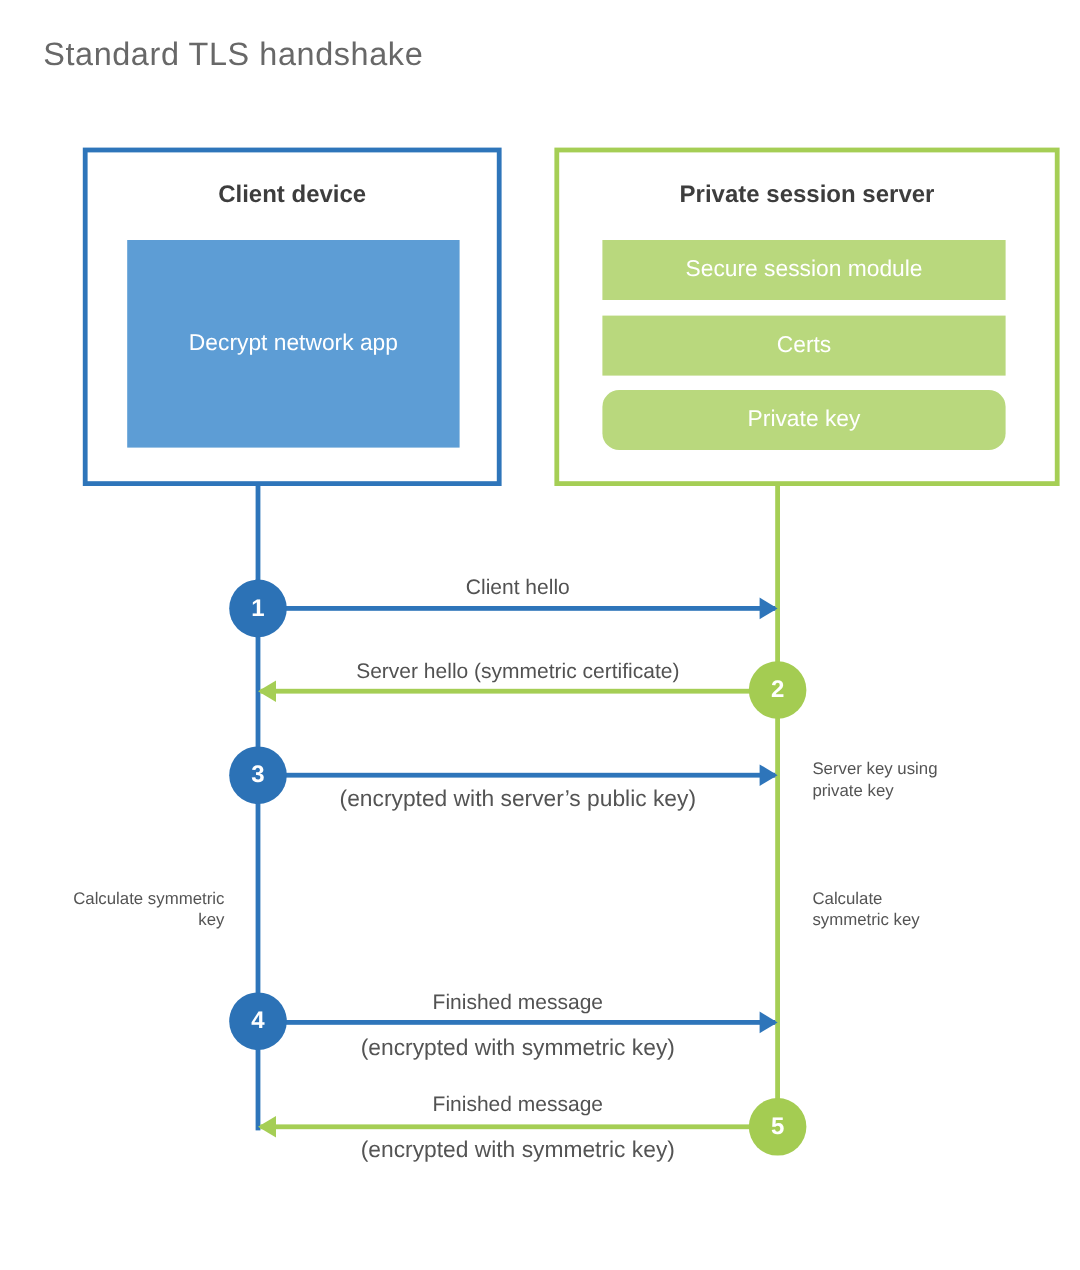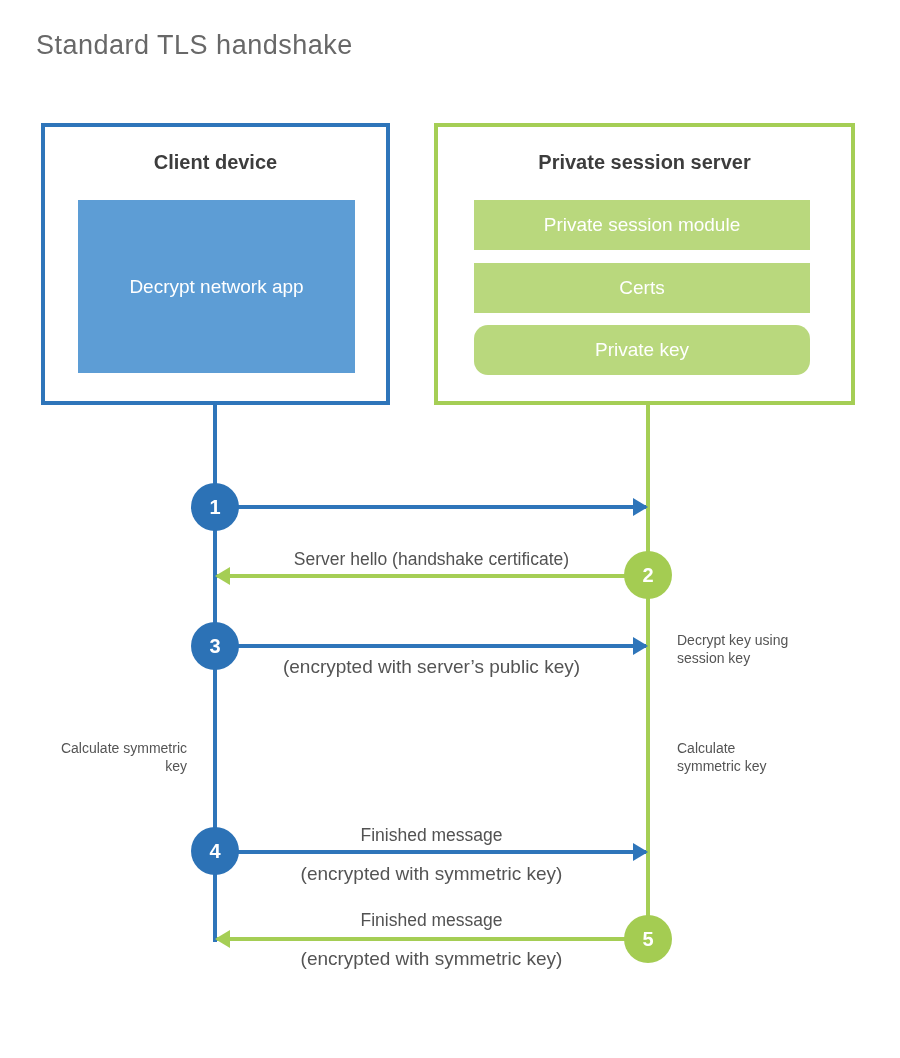--- a/index.html
+++ b/index.html
@@ -9,21 +9,21 @@
     width: 900px; height: 1058px; position: relative; overflow: hidden;
   }
   .canvas { position: absolute; inset: 0; width: 900px; height: 1002px; background:#ffffff; }
 
   .page-title {
     position: absolute; left: 36px; top: 30px;
     font-size: 27px; font-weight: 300; color: #686868; letter-spacing: 0.5px;
   }
 
   
-  .actor-box { position: absolute; top: 123px; height: 282px; background:#ffffff; }
+  .actor-box { position: absolute; top: 123px; height: 282px; background:#ffffff;margin-left:28px; }
   .actor-box.client { left: 41px;  width: 349px; border: 4px solid #2e75ba; }
   .actor-box.server { left: 434px; width: 421px; border: 4px solid #a5ce55; }
   .actor-title {
     position: absolute; left: 0; right: 0; top: 24px; text-align: center;
     font-size: 20px; font-weight: bold; color: #3d3d3d;
   }
   .client-module {
     position: absolute; left: 33px; top: 73px; width: 277px; height: 173px;
     background: #5d9dd5; display: flex; align-items: center; justify-content: center;
     text-align: center; color: #ffffff; font-size: 19px; line-height: 1.45;
@@ -85,53 +85,54 @@
   <div class="actor-box client">
     <div class="actor-title">Client device</div>
     <div class="client-module">
       <span>Decrypt network app</span>
     </div>
   </div>
 
   <div class="actor-box server">
     <div class="actor-title">Private session server</div>
     <div class="server-bar b0">
-      <span>Private session module</span>
+      <span>Secure session module</span>
     </div>
     <div class="server-bar b1">
       <span>Certs</span>
     </div>
     <div class="server-bar b2">
       <span>Private key</span>
     </div>
   </div>
 
   <div class="lifeline blue"></div>
   <div class="lifeline green"></div>
 
+  <div class="msg-label" style="top:479px;">Client hello</div>
   <div class="arrow-line blue" style="top:505px;"></div>
   <div class="arrow-head right" style="left:633px; top:498px;"></div>
   <div class="step-circle blue" style="left:191px; top:483px;">
     <span>1</span>
   </div>
 
-  <div class="msg-label" style="top:549px;">Server hello (handshake certificate)</div>
+  <div class="msg-label" style="top:549px;">Server hello (symmetric certificate)</div>
   <div class="arrow-line green" style="top:574px;"></div>
   <div class="arrow-head left" style="left:215px; top:567px;"></div>
   <div class="step-circle green" style="left:624px; top:551px;">
     <span>2</span>
   </div>
 
   <div class="arrow-line blue" style="top:644px;"></div>
   <div class="arrow-head right" style="left:633px; top:637px;"></div>
   <div class="msg-sub" style="top:656px;">(encrypted with server’s public key)</div>
   <div class="step-circle blue" style="left:191px; top:622px;">
     <span>3</span>
   </div>
-  <div class="side-note right-col" style="top:632px;">Decrypt key using session key</div>
+  <div class="side-note right-col" style="top:632px;">Server key using private key</div>
 
   <div class="side-note left-col" style="top:740px;">Calculate symmetric key</div>
   <div class="side-note right-col" style="top:740px; width:120px;">Calculate symmetric key</div>
 
   <div class="msg-label" style="top:825px;">Finished message</div>
   <div class="arrow-line blue" style="top:850px;"></div>
   <div class="arrow-head right" style="left:633px; top:843px;"></div>
   <div class="msg-sub" style="top:863px;">(encrypted with symmetric key)</div>
   <div class="step-circle blue" style="left:191px; top:827px;">
     <span>4</span>

